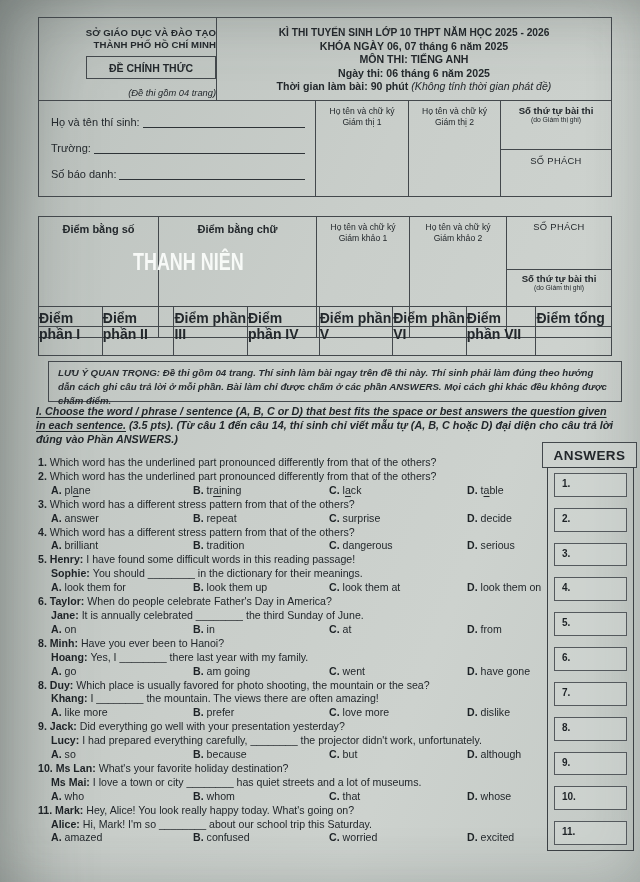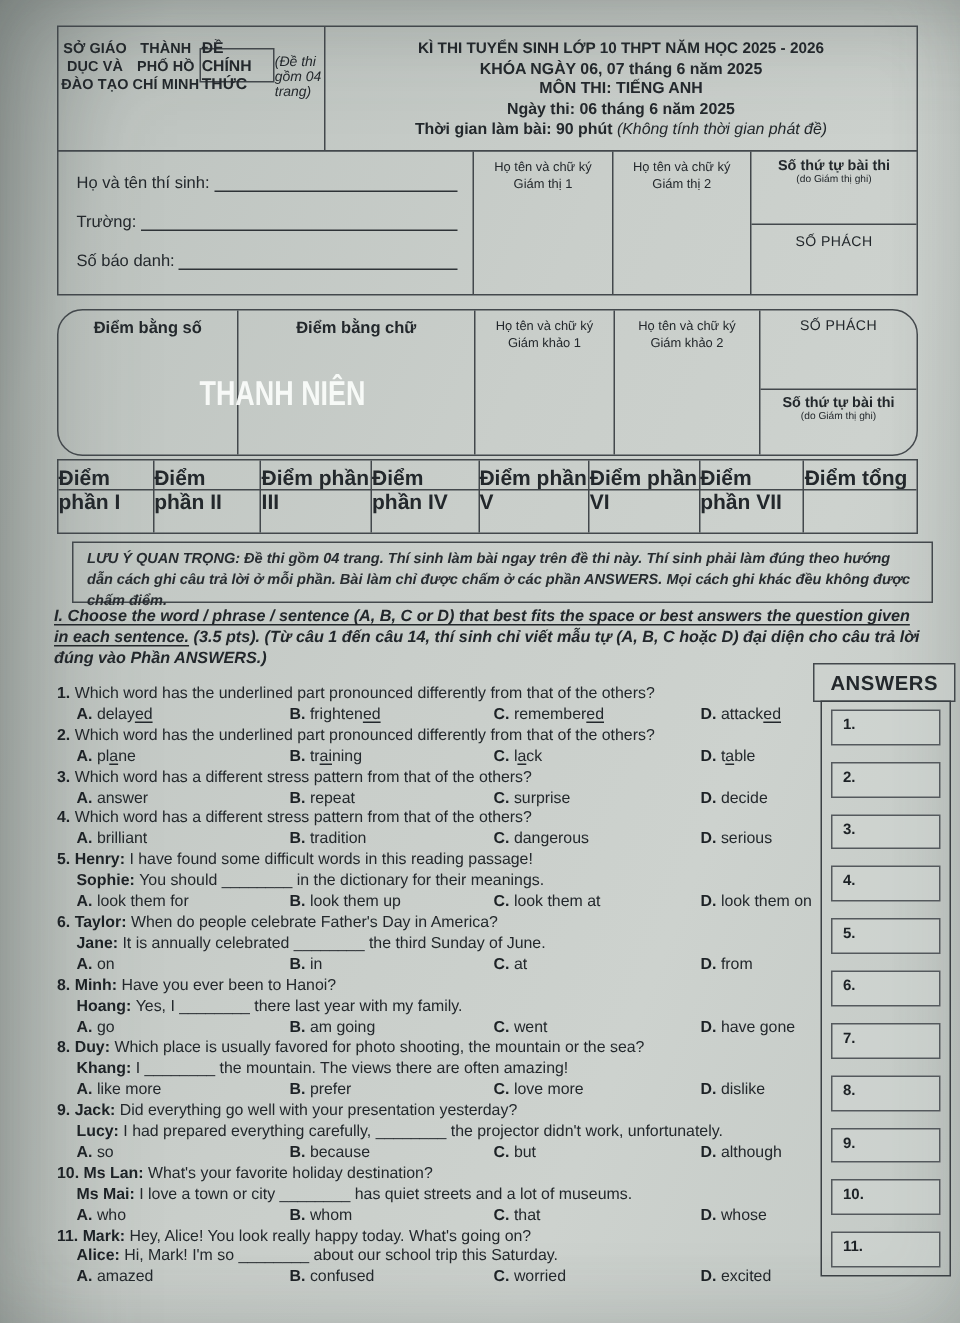--- a/index.html
+++ b/index.html
@@ -11,41 +11,41 @@
   }
   .paper{
     position:absolute;inset:0;
     box-shadow:inset 70px 50px 90px -60px rgba(55,65,60,.45), inset -20px -20px 70px -40px rgba(70,80,75,.30), inset 0 0 50px rgba(90,100,95,.12);
   }
   .box{position:absolute;border:1.6px solid #43484c;box-sizing:border-box;}
   .cell{box-sizing:border-box;}
   b{color:#1d2226;}
   
   #header-box{left:38px;top:17px;width:574px;height:84px;display:flex;}
-  .hb-left{width:178px;border-right:1.4px solid #43484c;display:flex;flex-direction:row;align-items:flex-start;padding-top:9px;}
+  .hb-left{width:178px;border-right:1.4px solid #43484c;display:flex;flex-direction:column;align-items:flex-end;padding-top:9px;}
   .hb-left .dept{font-weight:bold;font-size:9.6px;line-height:12px;text-align:center;letter-spacing:.1px;}
   .stamp-box{border:1.3px solid #43484c;margin-top:5px;width:128px;height:21px;display:flex;align-items:center;justify-content:center;font-weight:bold;font-size:10.5px;}
   .pages-note{font-style:italic;font-size:9.3px;margin-top:9px;}
   .hb-right{flex:1;display:flex;flex-direction:column;align-items:center;justify-content:center;padding-top:2px;}
   .hb-right .ln{font-weight:bold;font-size:10.6px;line-height:13.6px;text-align:right;}
   .hb-right .ln .it{font-weight:normal;font-style:italic;}
   
   #info-box{left:38px;top:100px;width:574px;height:97px;display:flex;}
   .info-left{width:277px;border-right:1.4px solid #43484c;padding:14px 10px 0 12px;}
   .field-row{display:flex;align-items:flex-end;font-size:11px;margin-bottom:13px;}
   .field-row .fill{flex:1;border-bottom:1.2px solid #2e3337;height:12px;margin-left:3px;}
   .gt-col{width:93px;border-right:1.4px solid #43484c;text-align:center;font-size:8.6px;line-height:10.5px;padding-top:5px;}
   .gt-col2{width:92px;border-right:1.4px solid #43484c;text-align:center;font-size:8.6px;line-height:10.5px;padding-top:5px;}
   .last-col{flex:1;display:flex;flex-direction:column;}
   .last-top{height:44px;border-bottom:1.2px solid #43484c;text-align:center;padding-top:4px;}
   .bold-small{font-weight:bold;font-size:9.6px;}
   .tiny{font-size:6.8px;}
   .sophach{text-align:center;font-size:9.4px;padding-top:5px;letter-spacing:.3px;}
   
-  #score-box{left:38px;top:206px;width:574px;height:98px;display:flex;border-radius:17px;}
+  #score-box{left:38px;top:216px;width:574px;height:122px;display:flex;}
   .sc1{width:120px;border-right:1.4px solid #43484c;text-align:center;font-weight:bold;font-size:11px;padding-top:6px;}
   .sc2{width:158px;border-right:1.4px solid #43484c;text-align:center;font-weight:bold;font-size:11px;padding-top:6px;}
   .gk1{width:93px;border-right:1.4px solid #43484c;text-align:center;font-size:8.6px;line-height:10.5px;padding-top:5px;}
   .gk2{width:97px;border-right:1.4px solid #43484c;text-align:center;font-size:8.6px;line-height:10.5px;padding-top:5px;}
   .sc-last{flex:1;display:flex;flex-direction:column;}
   .sc-last .top{height:48px;border-bottom:1.2px solid #43484c;text-align:center;padding-top:4px;font-size:9.4px;letter-spacing:.3px;}
   .sc-last .bot{text-align:center;padding-top:3px;}
   
   #parts-box{left:38px;top:306px;width:574px;height:50px;display:flex;}
   .part-cell{border-right:1.2px solid #43484c;display:flex;padding-top:3px;font-weight:bold;font-size:14px;}
@@ -181,26 +181,20 @@
     <span style="font-style:italic;">LƯU Ý QUAN TRỌNG:</span><span> Đề thi gồm 04 trang. Thí sinh làm bài ngay trên đề thi này. Thí sinh phải làm đúng theo hướng dẫn cách ghi câu trả lời ở mỗi phần. Bài làm chỉ được chấm ở các phần ANSWERS. Mọi cách ghi khác đều không được chấm điểm.</span>
   </div>
 
   <div id="section1">
     <u>I. Choose the word / phrase / sentence (A, B, C or D) that best fits the space or best answers the question given in each sentence.</u><span> (3.5 pts). (Từ câu 1 đến câu 14, thí sinh chỉ viết mẫu tự (A, B, C hoặc D) đại diện cho câu trả lời đúng vào Phần ANSWERS.)</span>
   </div>
 
   <div id="questions">
       <div class="q-item">
         <div class="q-line"><b>1. </b>Which word has the underlined part pronounced differently from that of the others?</div>
-        <div class="opt-row">
-          <div class="opt"><b>A.</b>delay<u>ed</u></div>
-          <div class="opt"><b>B.</b>frighten<u>ed</u></div>
-          <div class="opt"><b>C.</b>remember<u>ed</u></div>
-          <div class="opt"><b>D.</b>attack<u>ed</u></div>
-        </div>
       </div>
       <div class="q-item">
         <div class="q-line"><b>2. </b>Which word has the underlined part pronounced differently from that of the others?</div>
         <div class="opt-row">
           <div class="opt"><b>A.</b>pl<u>a</u>ne</div>
           <div class="opt"><b>B.</b>tr<u>ai</u>ning</div>
           <div class="opt"><b>C.</b>l<u>a</u>ck</div>
           <div class="opt"><b>D.</b>t<u>a</u>ble</div>
         </div>
       </div>

